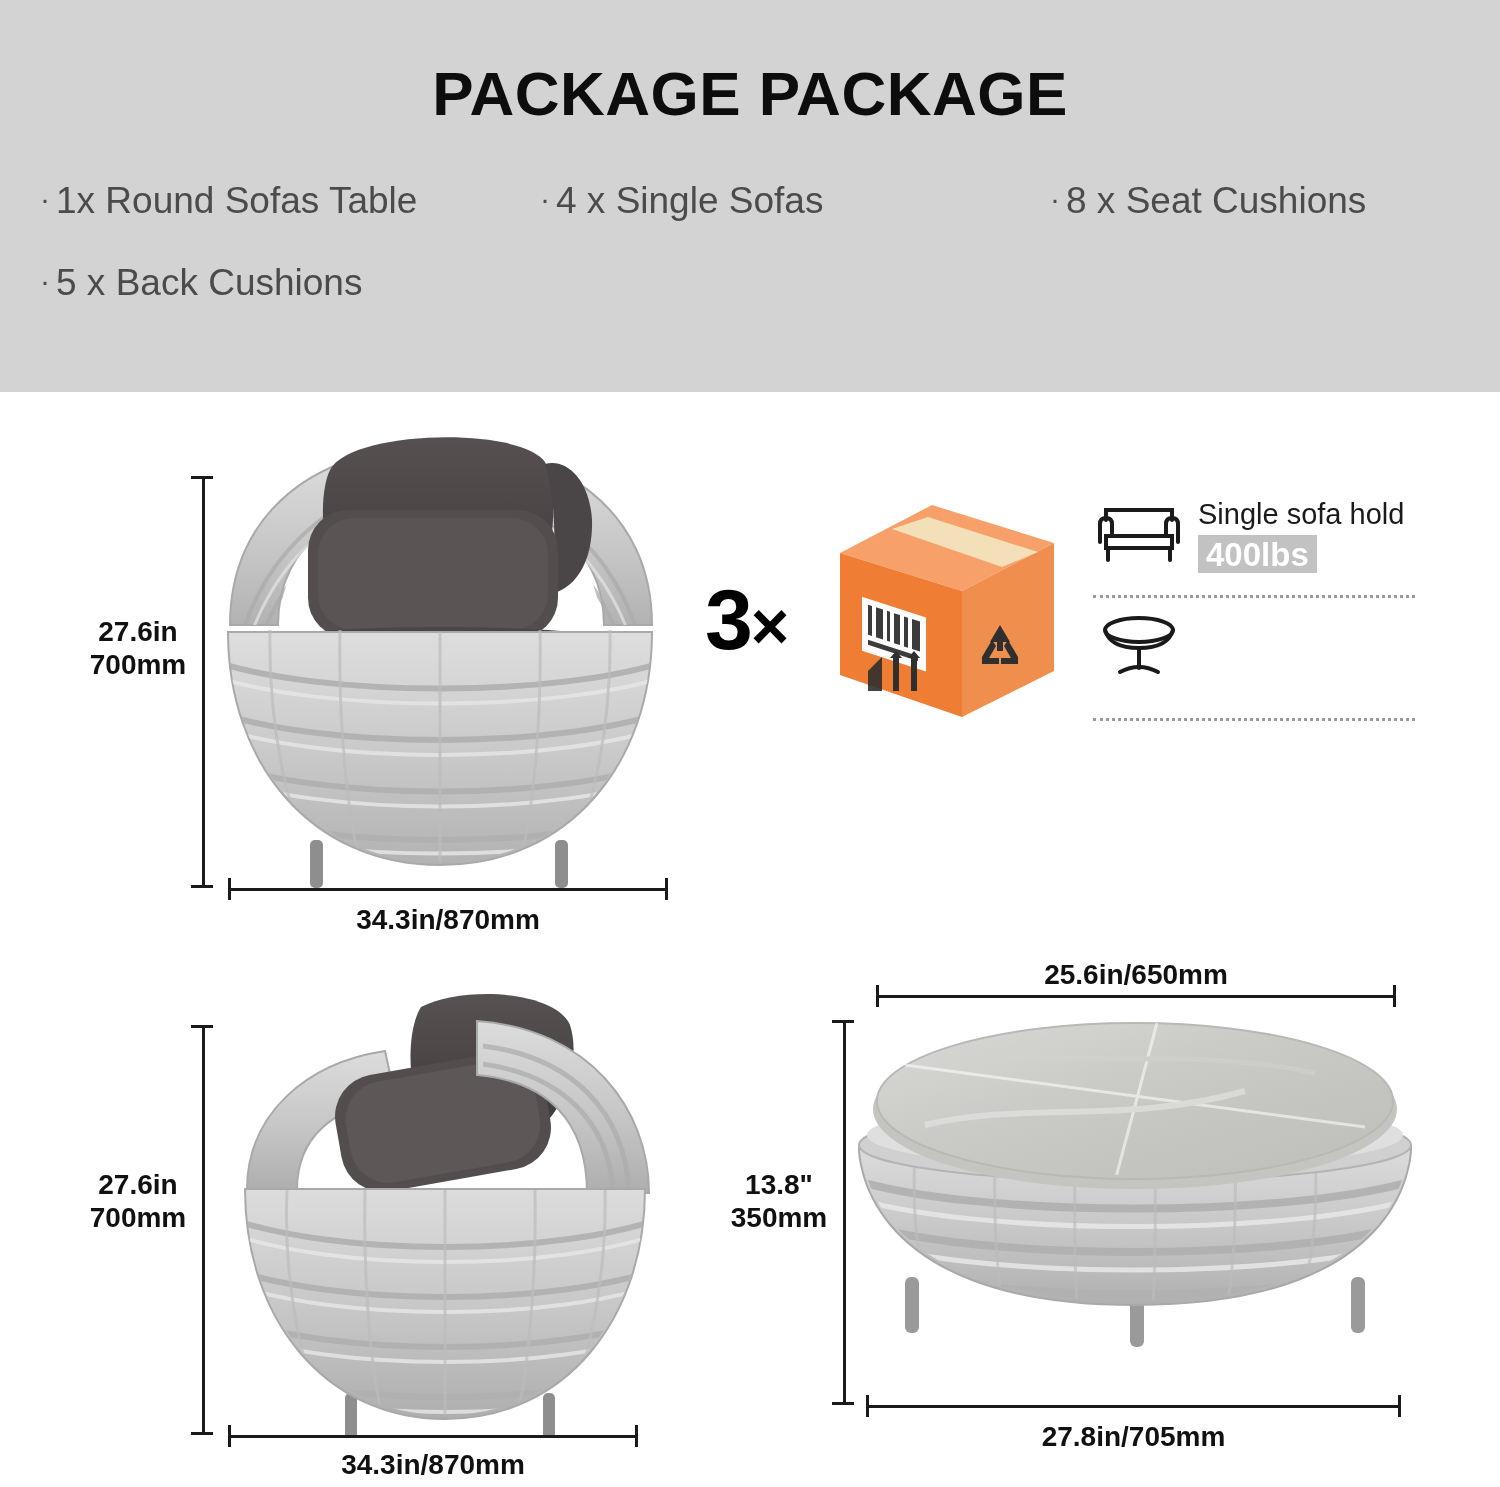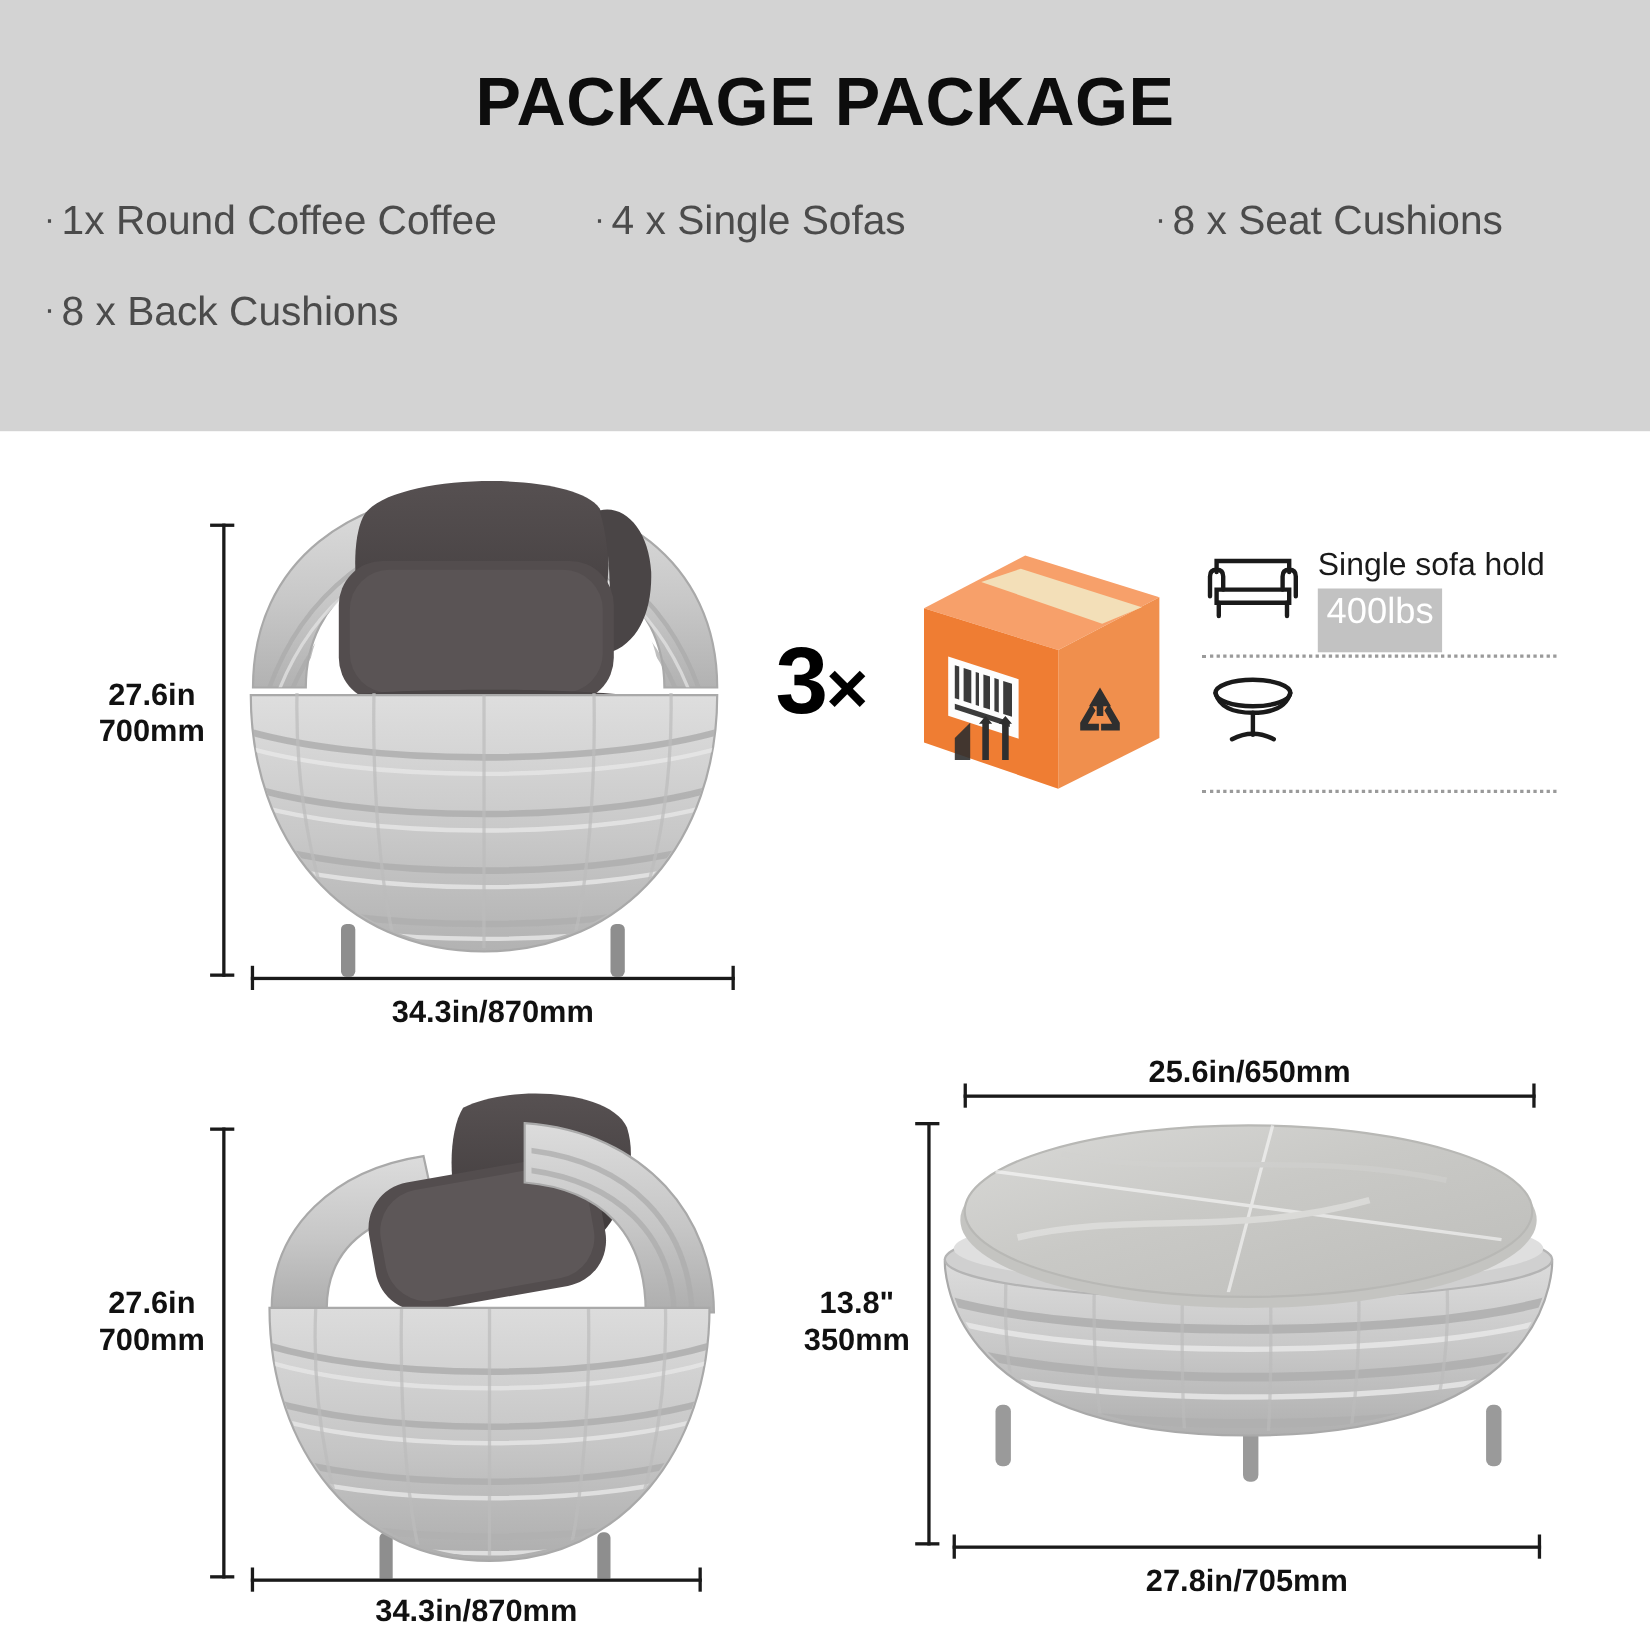--- a/index.html
+++ b/index.html
@@ -106,52 +106,52 @@
     display: flex;
     align-items: flex-start;
   }
   .spec-text {
     font-size: 29px;
     color: #1a1a1a;
     white-space: nowrap;
   }
   .spec-value {
     font-size: 33px;
-    font-weight: normal;
+    font-weight: bold;
     color: #ffffff;
     background: #c2c2c2;
-    padding: 2px 8px 20px 8px;
+    padding: 2px 8px 0 8px;
     display: inline-block;
     white-space: nowrap;
     line-height: 1.1;
   }
   .dotted {
     position: absolute;
     border-top: 3px dotted #9a9a9a;
     height: 0;
   }
 </style>
 </head>
 <body>
 
 <div class="header">
   <div class="header-title">PACKAGE PACKAGE</div>
 
   <div class="pkg-list">
     <div class="pkg-item">
-      <span class="bullet">·</span><span>1x Round Coffee Coffee</span>
+      <span class="bullet">·</span><span>1x Round Sofas Table</span>
     </div>
     <div class="pkg-item">
       <span class="bullet">·</span><span>4 x Single Sofas</span>
     </div>
     <div class="pkg-item">
       <span class="bullet">·</span><span>8 x Seat Cushions</span>
     </div>
     <div class="pkg-item">
-      <span class="bullet">·</span><span>8 x Back Cushions</span>
+      <span class="bullet">·</span><span>5 x Back Cushions</span>
     </div>
     <div></div>
   </div>
 </div>
 
 <div class="sofa-wrap" style="left:200px; top:410px; width:480px; height:490px;">
   <svg width="480" height="490" viewBox="0 0 480 490" xmlns="http://www.w3.org/2000/svg">
     <defs>
       <linearGradient id="wv1" x1="0" y1="0" x2="0" y2="1">
         <stop offset="0%" stop-color="#dedede"></stop>

